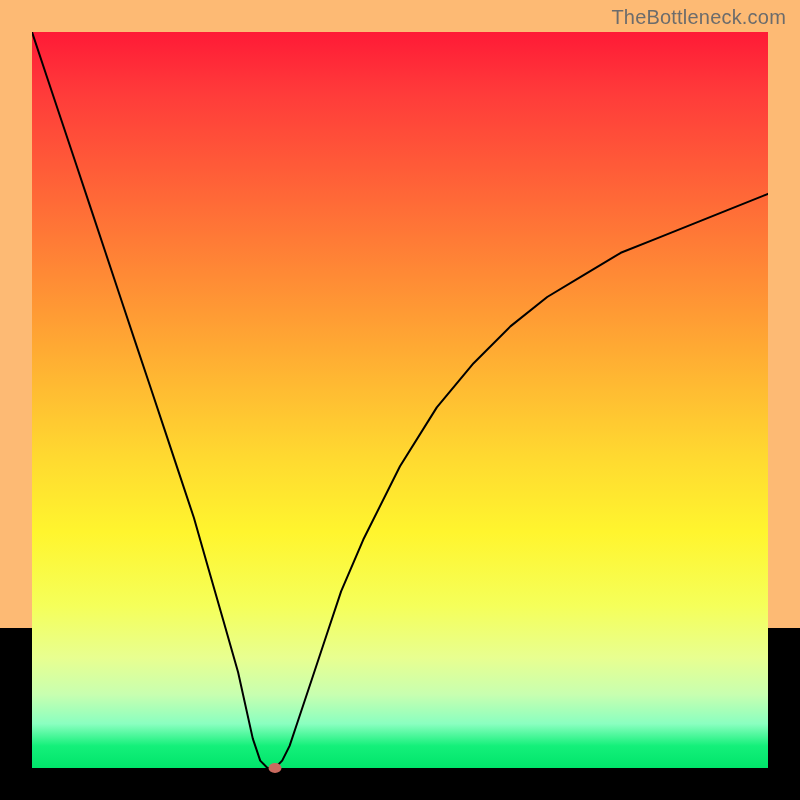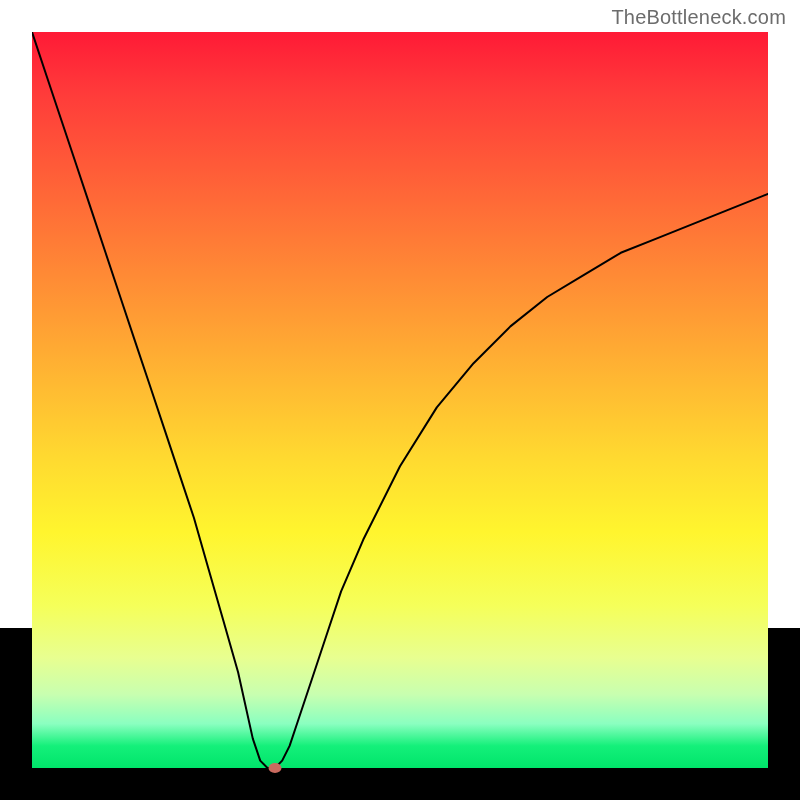--- a/index.html
+++ b/index.html
@@ -10,21 +10,21 @@
     background: #000;
     overflow: hidden;
     font-family: Arial, Helvetica, sans-serif;
   }
   .frame {
     position: absolute;
     left: 0;
     top: 0;
     width: 800px;
     height: 628px;
-    background: #ffffff;
+    background: #fdba74;
   }
   .plot {
     position: absolute;
     left: 32px;
     top: 32px;
     width: 736px;
     height: 736px;
     background: linear-gradient(to bottom,
       #ff1a36 0%,
       #ff3a3a 8%,

